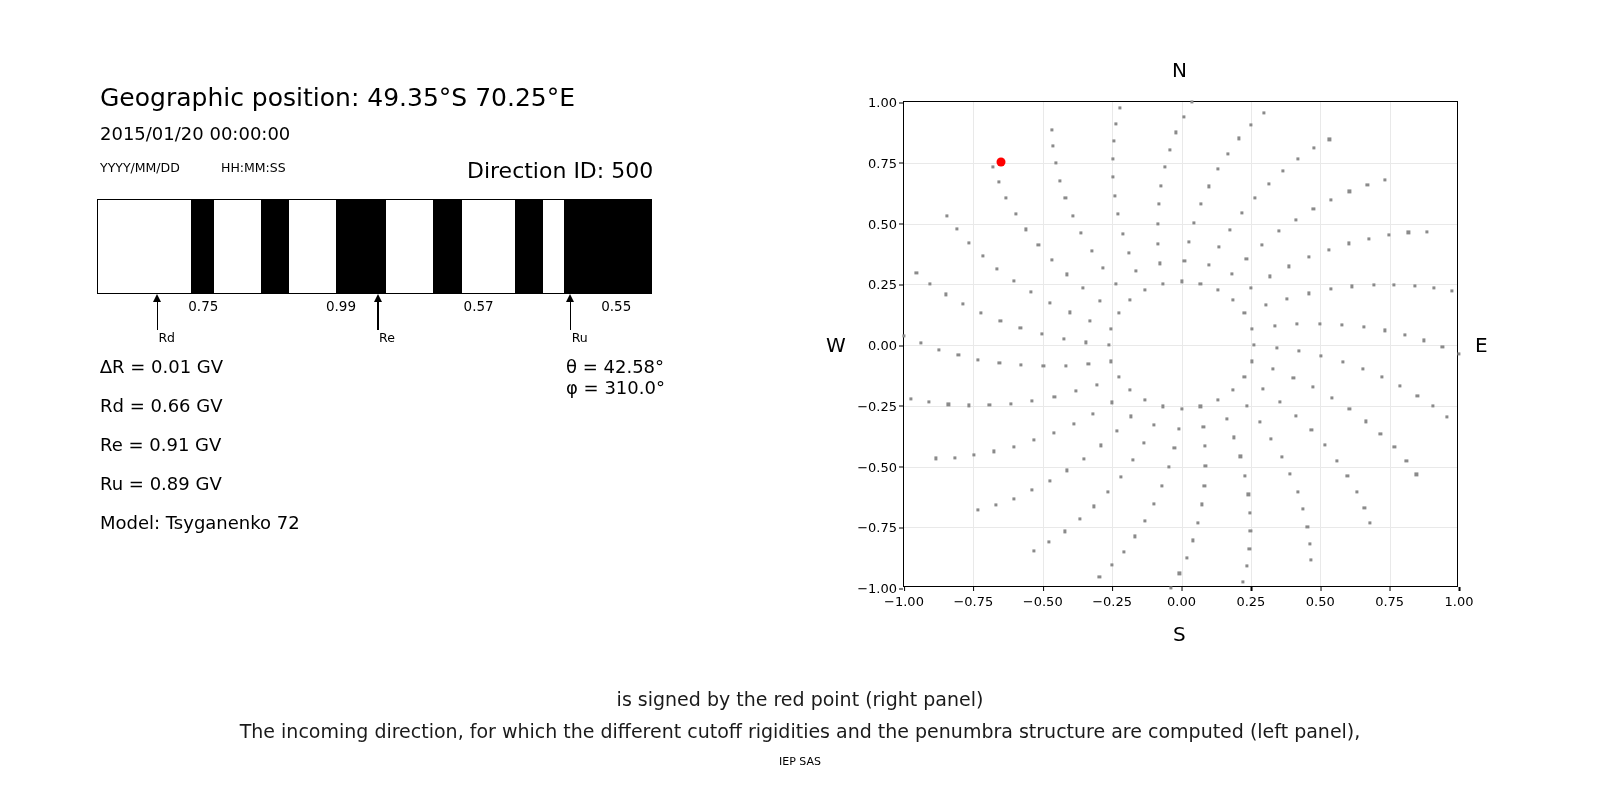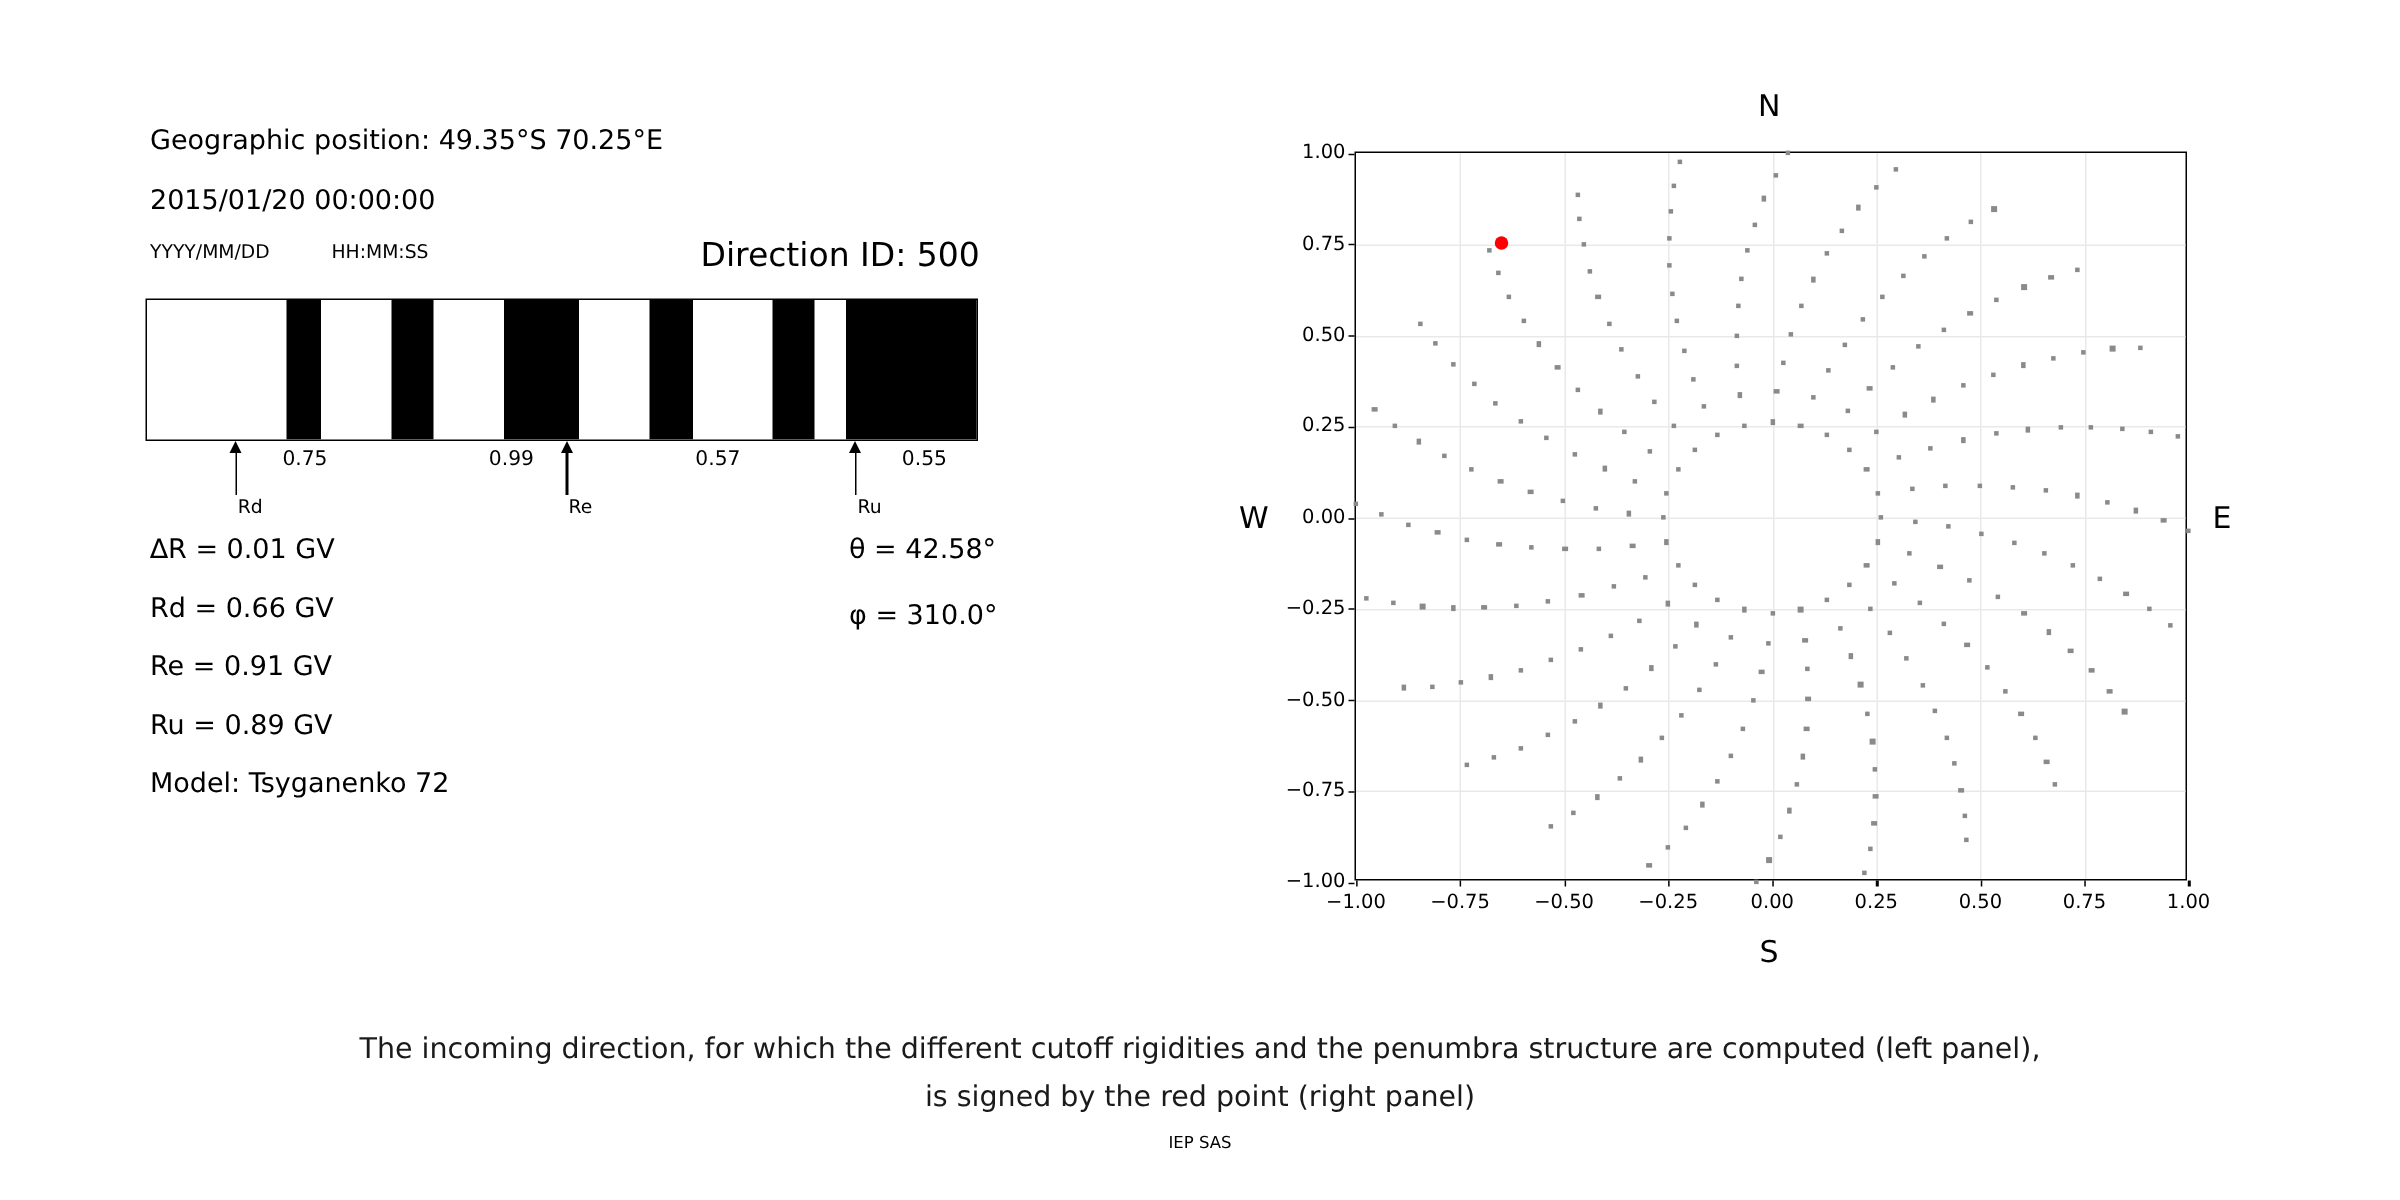--- a/index.html
+++ b/index.html
@@ -28,21 +28,21 @@
 
   .txt {
     position: absolute;
     white-space: nowrap;
     color: #000;
   }
 
   #geo-position {
     left: 100px;
     top: 83px;
-    font-size: 18px;
+    font-size: 25px;
   }
   #datetime-value {
     left: 100px;
     top: 123px;
     font-size: 18px;
   }
   #date-format-hint {
     left: 100px;
     top: 160px;
     font-size: 12.5px;
@@ -290,21 +290,21 @@
       <div class="axis-tick-label" style="left: 504.216px;">0.55</div>
     </div>
 
   <div class="readout readout-left" style="top:356px">∆R = 0.01 GV</div>
   <div class="readout readout-left" style="top:395px">Rd = 0.66 GV</div>
   <div class="readout readout-left" style="top:434px">Re = 0.91 GV</div>
   <div class="readout readout-left" style="top:473px">Ru = 0.89 GV</div>
   <div class="readout readout-left" style="top:512px">Model: Tsyganenko 72</div>
 
   <div class="readout readout-right" style="top:356px">θ = 42.58°</div>
-  <div class="readout readout-right" style="top:400px">φ = 310.0°</div>
+  <div class="readout readout-right" style="top:377px">φ = 310.0°</div>
 </div>
 
 <div id="sky-panel">
   <div id="plot-frame">
     <div id="grid-layer">
         <div class="gridline-v" style="left: 69.375px;"></div>
         <div class="gridline-v" style="left: 138.75px;"></div>
         <div class="gridline-v" style="left: 208.125px;"></div>
         <div class="gridline-v" style="left: 277.5px;"></div>
         <div class="gridline-v" style="left: 346.875px;"></div>
@@ -607,16 +607,16 @@
       </div>
   </div>
 </div>
 
 <div class="compass" id="compass-n">N</div>
 <div class="compass" id="compass-s">S</div>
 <div class="compass" id="compass-w">W</div>
 <div class="compass" id="compass-e">E</div>
 
 <div id="caption">
+  <span class="cap-line">is signed by the red point (right panel)</span>
   <span class="cap-line">The incoming direction, for which the different cutoff rigidities and the penumbra structure are computed (left panel),</span>
-  <span class="cap-line">is signed by the red point (right panel)</span>
 </div>
 <div id="footer-credit">IEP SAS</div>
 
 </body></html>

